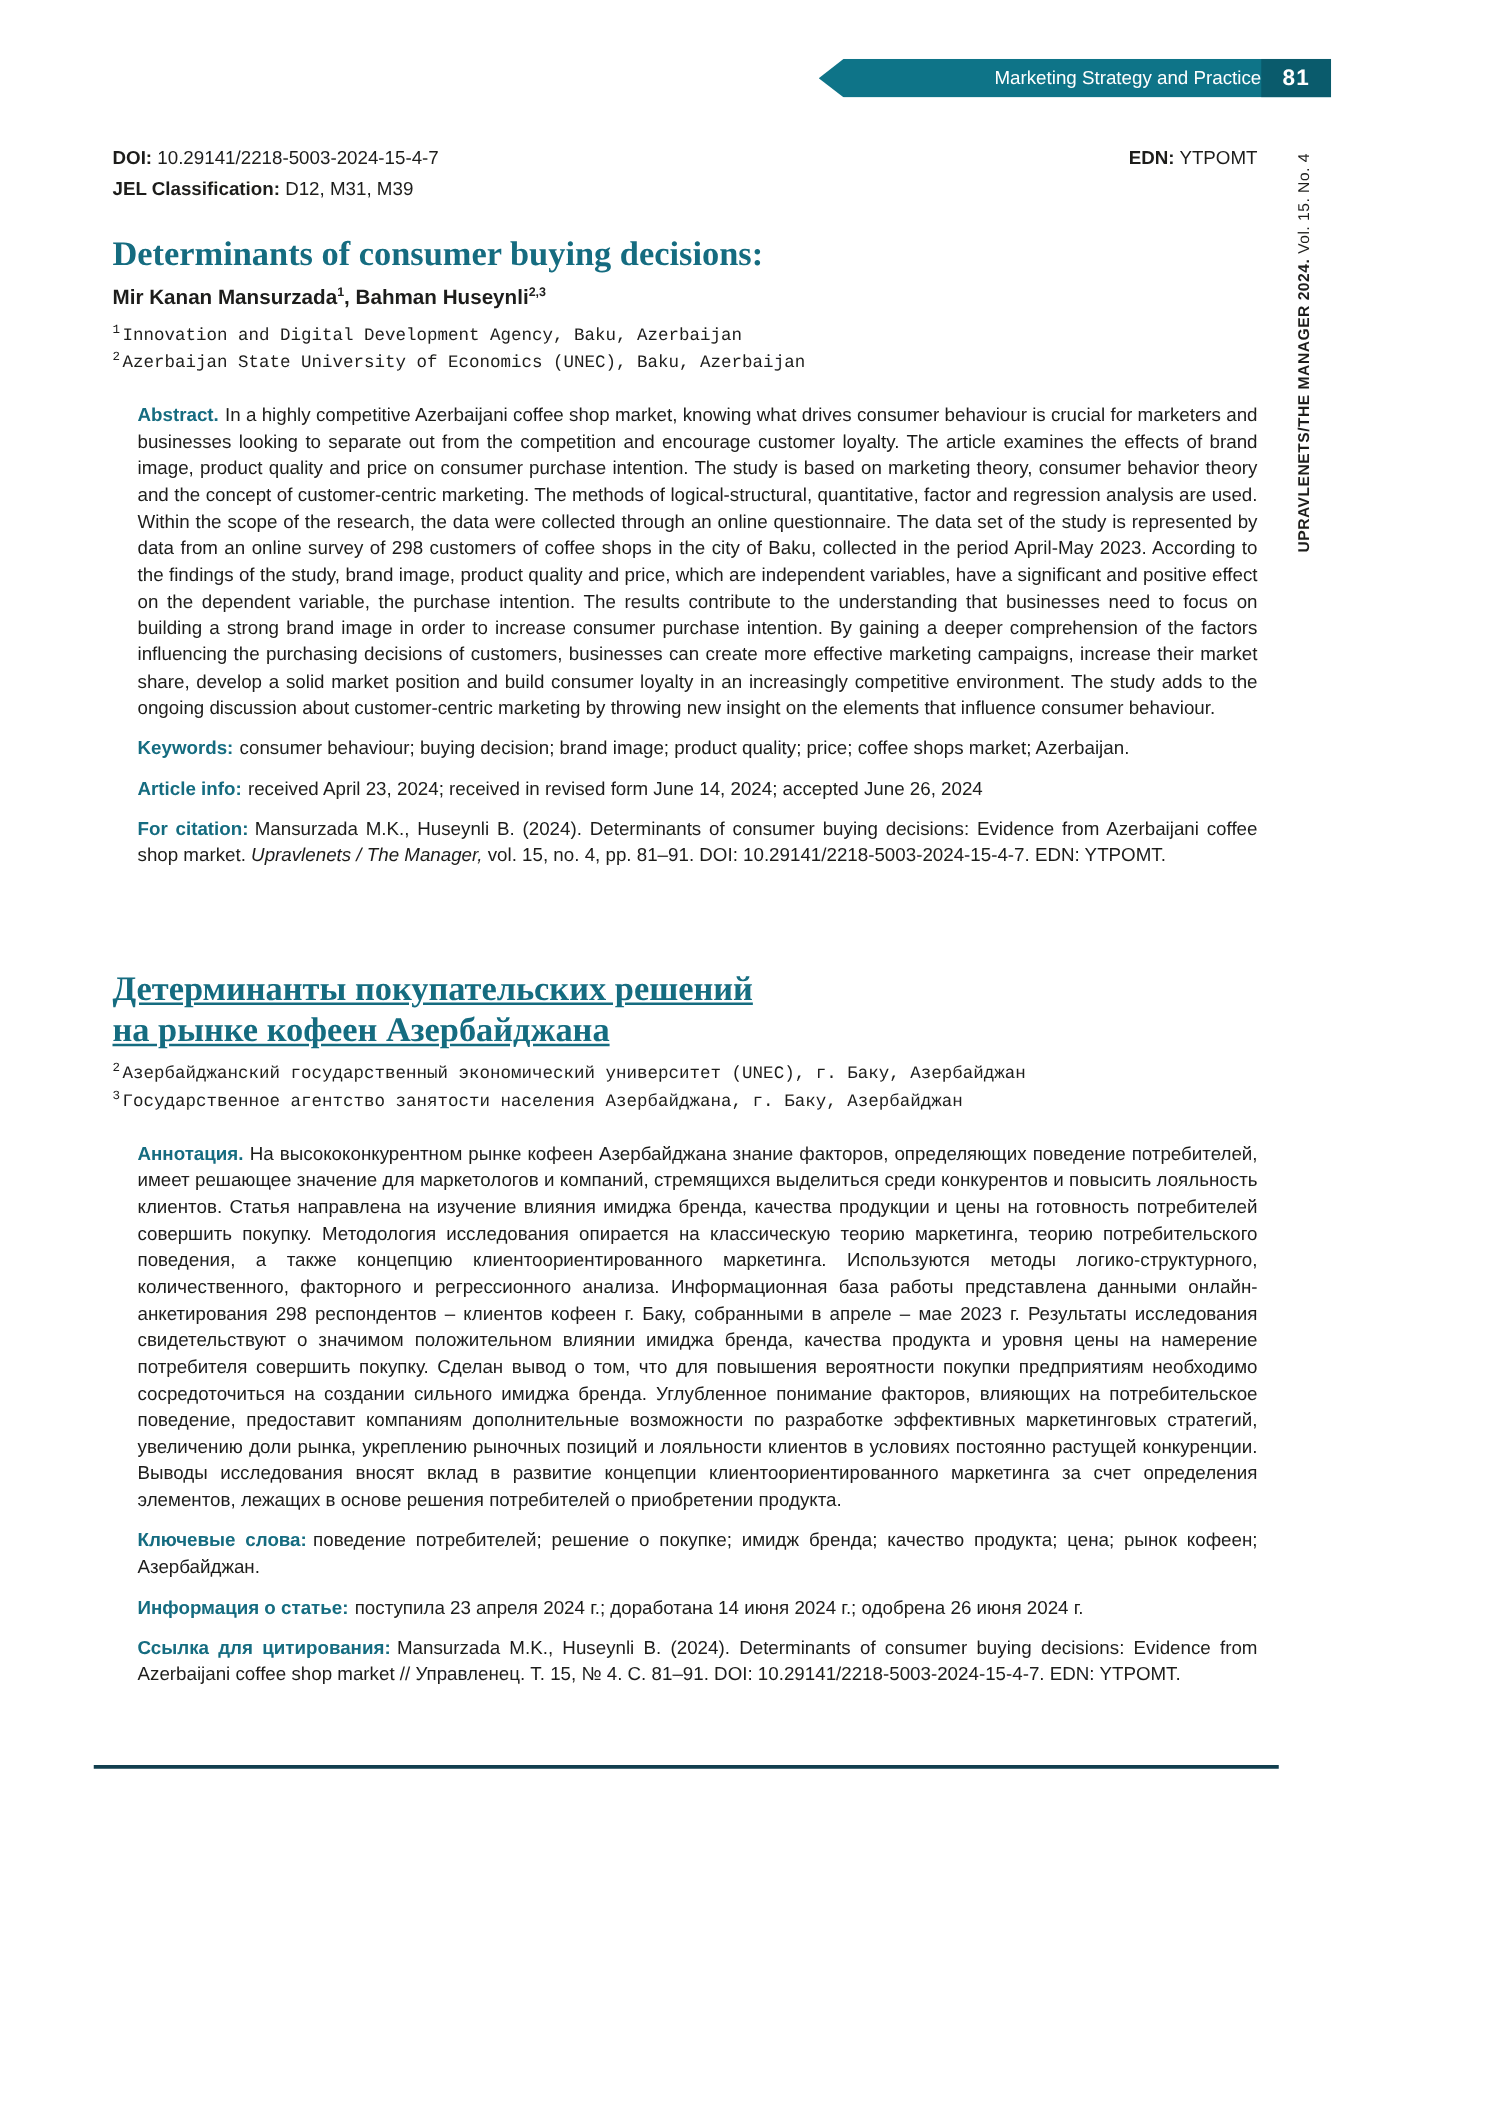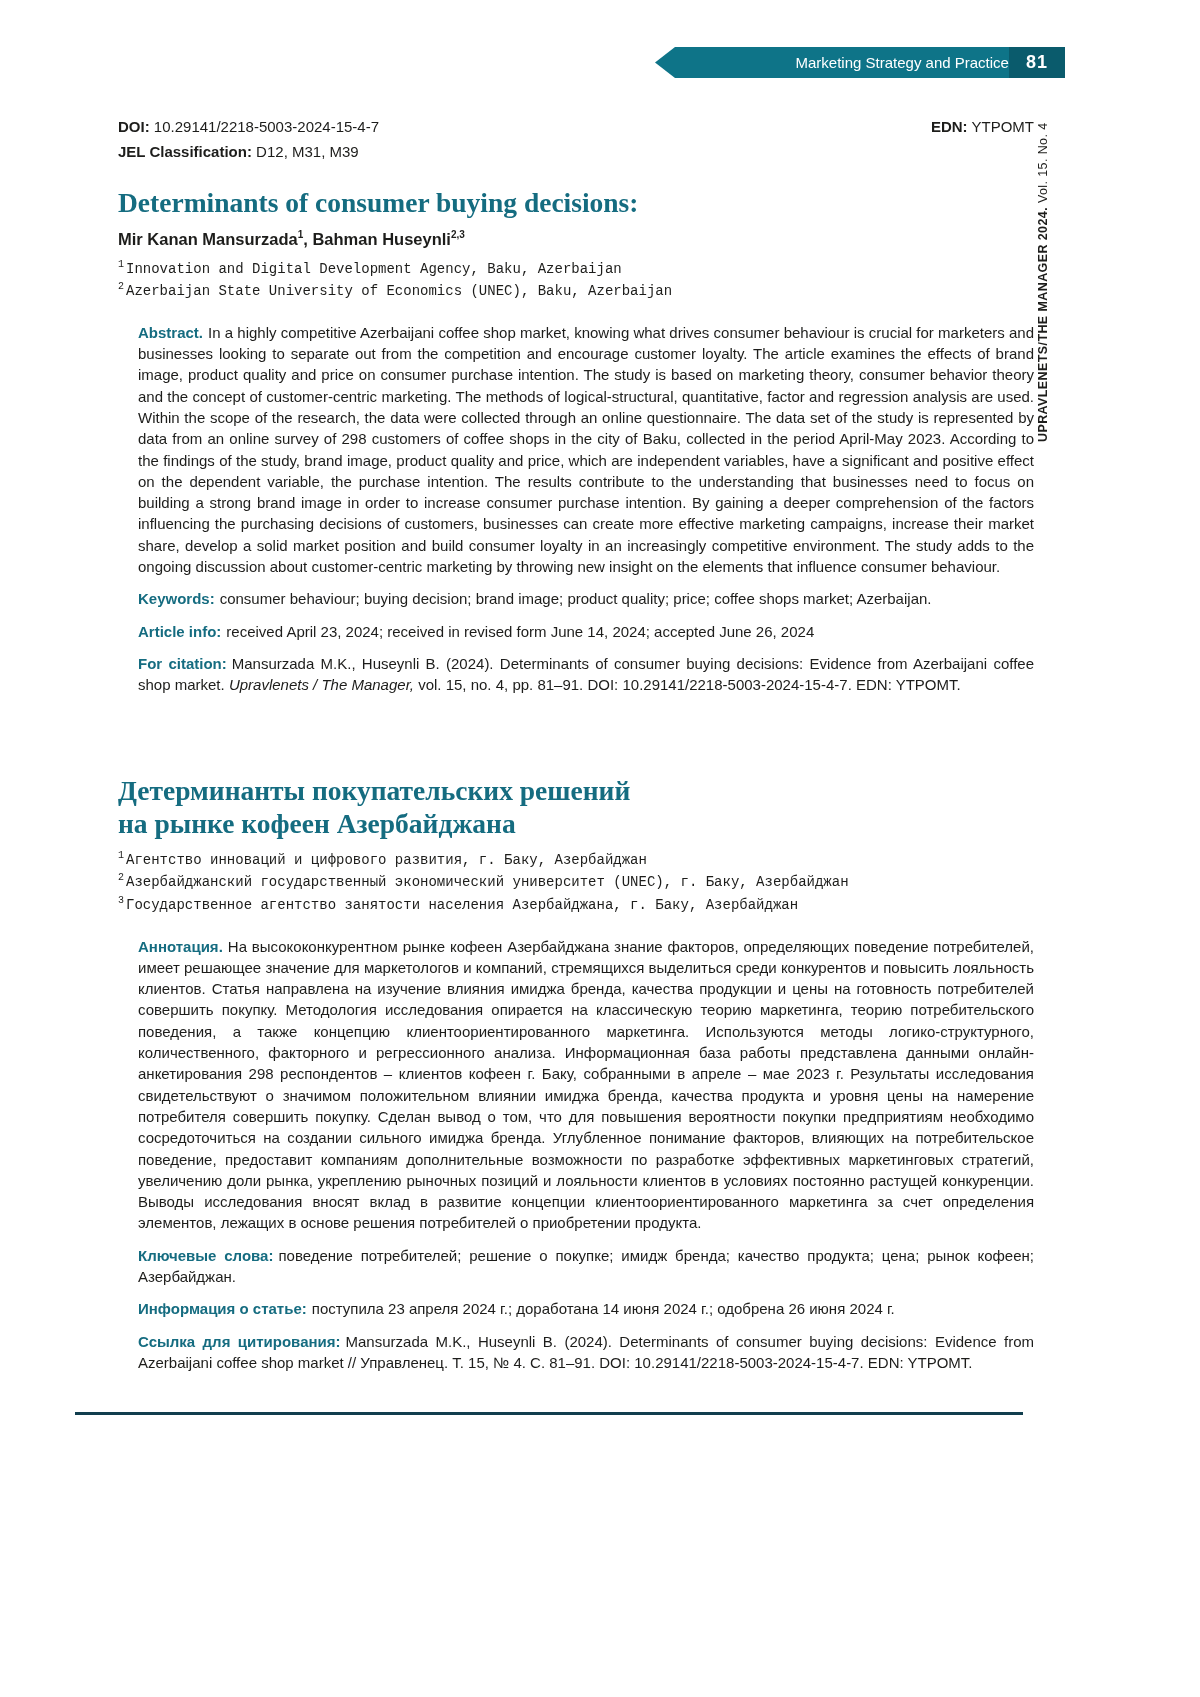--- a/index.html
+++ b/index.html
@@ -38,35 +38,35 @@
     font-size: 12.5px;
     letter-spacing: 0.4px;
     color: #1d1d1b;
     white-space: nowrap;
   }
   .vside .b { font-weight: bold; }
 
   
   .content {
     position: absolute;
-    left: 90px; top: 118px; width: 916px; margin-left: 28px;
+    left: 90px; top: 118px; width: 916px;
   }
   .meta-row { display: flex; justify-content: space-between; font-size: 15px; margin-bottom: 8px; }
   .meta-row .lbl, .jel .lbl { font-weight: bold; }
   .jel { font-size: 15px; }
 
   .title {
     font-family: "Liberation Serif", serif;
     font-weight: bold;
     color: #156c80;
     font-size: 27.5px;
     line-height: 1.2;
     margin-top: 26px;
   }
-  .title-ru { margin-top: 0; }
+  .title-ru { margin-top: 0; text-decoration: underline; }
 
   .authors { margin-top: 10px; font-size: 16.5px; font-weight: bold; }
   sup { font-size: 10px; }
 
   .affils { margin-top: 8px; font-size: 14px; line-height: 1.5; }
   .affils .row { display: block; font-family: Liberation Mono, monospace; }
   .affils sup { margin-right: 2px; }
 
   .block {
     margin-left: 20px;
@@ -149,21 +149,20 @@
 
   <div class="section-gap"></div>
 
   <div class="title title-ru">
     <div>Детерминанты покупательских решений</div>
     <div>на рынке кофеен Азербайджана</div>
   </div>
 
 
   <div class="affils">
-    <span class="row"><sup>1</sup><span>Агентство инноваций и цифрового развития, г. Баку, Азербайджан</span></span>
     <span class="row"><sup>2</sup><span>Азербайджанский государственный экономический университет (UNEC), г. Баку, Азербайджан</span></span>
     <span class="row"><sup>3</sup><span>Государственное агентство занятости населения Азербайджана, г. Баку, Азербайджан</span></span>
   </div>
 
   <div class="block">
     <span class="label">Аннотация.</span><span>На высококонкурентном рынке кофеен Азербайджана знание факторов, определяющих поведение потребителей, имеет решающее значение для маркетологов и компаний, стремящихся выделиться среди конкурентов и повысить лояльность клиентов. Статья направлена на изучение влияния имиджа бренда, качества продукции и цены на готовность потребителей совершить покупку. Методология исследования опирается на классическую теорию маркетинга, теорию потребительского поведения, а также концепцию клиентоориентированного маркетинга. Используются методы логико-структурного, количественного, факторного и регрессионного анализа. Информационная база работы представлена данными онлайн-анкетирования 298 респондентов – клиентов кофеен г. Баку, собранными в апреле – мае 2023 г. Результаты исследования свидетельствуют о значимом положительном влиянии имиджа бренда, качества продукта и уровня цены на намерение потребителя совершить покупку. Сделан вывод о том, что для повышения вероятности покупки предприятиям необходимо сосредоточиться на создании сильного имиджа бренда. Углубленное понимание факторов, влияющих на потребительское поведение, предоставит компаниям дополнительные возможности по разработке эффективных маркетинговых стратегий, увеличению доли рынка, укреплению рыночных позиций и лояльности клиентов в условиях постоянно растущей конкуренции. Выводы исследования вносят вклад в развитие концепции клиентоориентированного маркетинга за счет определения элементов, лежащих в основе решения потребителей о приобретении продукта.</span>
   </div>
 
   <div class="block tight">
     <span class="label">Ключевые слова:</span><span>поведение потребителей; решение о покупке; имидж бренда; качество продукта; цена; рынок кофеен; Азербайджан.</span>

